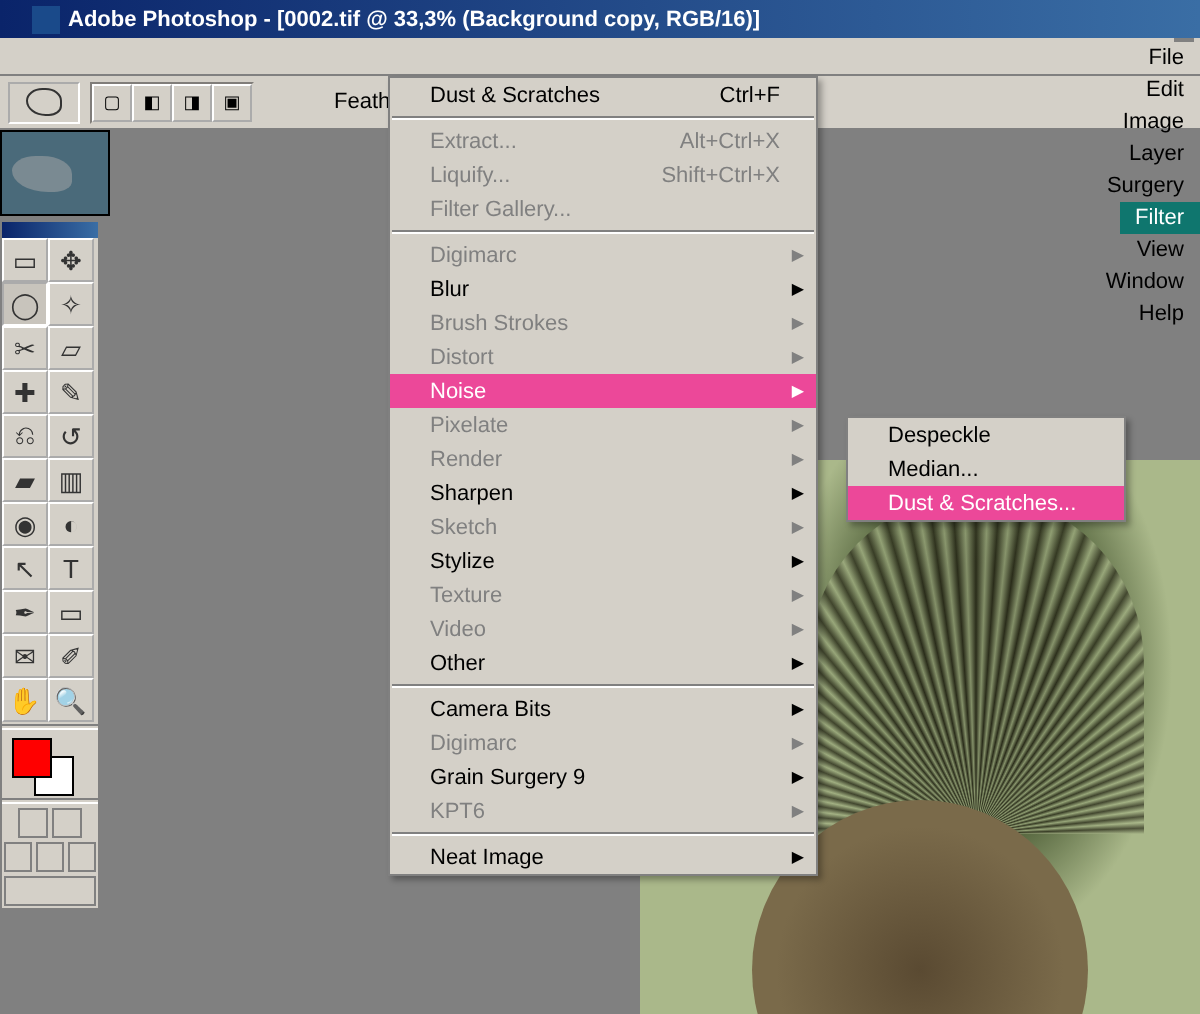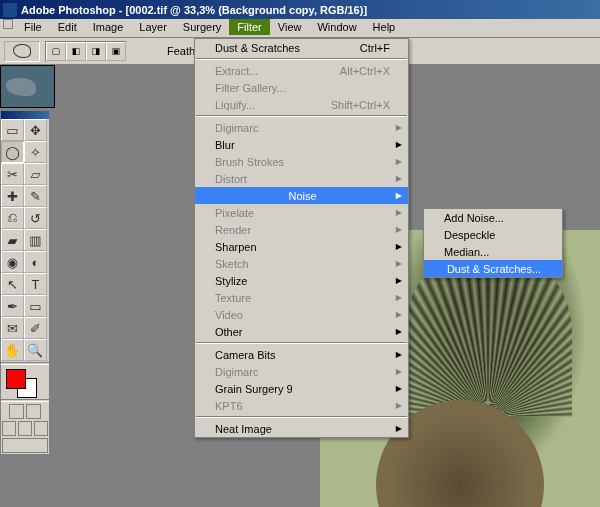--- a/index.html
+++ b/index.html
@@ -1,25 +1,25 @@
 <!DOCTYPE html>
 <html><head>
 <meta charset="utf-8">
 <style>
 * { margin: 0; padding: 0; box-sizing: border-box; font-family: Tahoma, sans-serif; font-size: 11px; }
 body { width: 600px; height: 507px; background: #808080; overflow: hidden; position: relative; }
 
-.titlebar { background: linear-gradient(to right, #0a246a, #3a6ea5); color: #fff; height: 19px; display: flex; align-items: center; padding-left: 3px; }
+.titlebar { background: linear-gradient(to right, #0a246a, #3a6ea5); color: #fff; height: 19px; display: flex; align-items: center; padding-left: 16px; }
 .titlebar .icon { width: 14px; height: 14px; margin-right: 4px; background: #1a4a8a; display: inline-block; }
 .titlebar .title { font-weight: bold; }
 
-.menubar { background: #d4d0c8; height: 19px; display: flex; align-items: flex-start; border-bottom: 1px solid #808080; }
+.menubar { background: #d4d0c8; height: 19px; display: flex; align-items: flex-end; border-bottom: 1px solid #808080; flex-direction: column; }
 .menubar .corner { width: 10px; height: 10px; margin: 0 3px; background: #d4d0c8; border: 1px solid #808080; }
 .menubar .menu { padding: 2px 8px; cursor: default; }
-.menubar .menu.active { background: #4d7c0f; color: #fff; }
+.menubar .menu.active { background: #0f766e; color: #fff; }
 
 .optionsbar { background: #d4d0c8; height: 27px; display: flex; align-items: center; border-bottom: 1px solid #808080; padding-left: 4px; }
 .optionsbar .current-tool { width: 36px; height: 21px; border: 1px inset #fff; display: flex; align-items: center; justify-content: center; margin-right: 5px; }
 .optionsbar .lasso-icon { width: 18px; height: 14px; border: 1.5px solid #333; border-radius: 50% 50% 40% 60%; }
 .optionsbar .mode-group { display: flex; margin-right: 10px; border: 1px inset #d4d0c8; }
 .optionsbar .mode { width: 20px; height: 19px; border: 1px outset #fff; display: flex; align-items: center; justify-content: center; font-size: 9px; }
 .optionsbar .label { margin-right: 3px; padding-left: 30px; }
 .optionsbar .input { width: 38px; height: 18px; border: 1px inset #fff; background: #fff; padding: 1px 3px; }
 
 .leftpanel { position: absolute; left: 0; top: 65px; width: 55px; }
@@ -39,21 +39,21 @@
 .bot { width: 15px; height: 15px; border: 1px solid #808080; margin: 1px; }
 
 .canvas { position: absolute; left: 60px; top: 220px; width: 540px; height: 290px; overflow: hidden; }
 .img { position: absolute; right: 0; bottom: -60px; width: 280px; height: 340px; background: radial-gradient(ellipse 50% 60% at 60% 30%, #2a321a 0%, #2a321a 25%, #5a6a42 45%, #aab88a 70%); }
 .img::before { content: ""; position: absolute; left: 30%; top: 5%; width: 60%; height: 50%; background: repeating-conic-gradient(from 180deg at 50% 100%, #2a2a1a 0deg, #aab88a 2deg, #2a2a1a 4deg); border-radius: 50% 50% 0 0; opacity: .7; }
 .img::after { content: ""; position: absolute; left: 20%; top: 50%; width: 60%; height: 50%; background: radial-gradient(circle, #5a4a32 0%, #7a6a4a 60%); border-radius: 50%; }
 
 .dropdown { position: absolute; left: 194px; top: 38px; width: 215px; background: #d4d0c8; border: 1px solid #808080; box-shadow: 2px 2px 3px rgba(0,0,0,.3); z-index: 10; }
 .dd-item { height: 17px; display: flex; align-items: center; padding: 0 18px 0 20px; cursor: default; position: relative; }
 .dd-item.disabled { color: #808080; }
-.dd-item.highlight { background: #3b82f6; color: #fff; justify-content: center; }
+.dd-item.highlight { background: #ec4899; color: #fff; }
 .dd-item .short { margin-left: auto; }
 .dd-item .arrow { position: absolute; right: 6px; font-size: 8px; }
 .dd-sep { height: 1px; border-top: 1px solid #808080; border-bottom: 1px solid #fff; margin: 2px 1px; }
 
 .submenu { position: absolute; left: 423px; top: 208px; width: 140px; background: #d4d0c8; border: 1px solid #808080; box-shadow: 2px 2px 3px rgba(0,0,0,.3); z-index: 11; }
 </style>
 </head>
 <body>
 
 <div class="titlebar">
@@ -165,26 +165,26 @@
     <div class="dd-item">
       <span>Dust &amp; Scratches</span>
       <span class="short">Ctrl+F</span>
     </div>
     <div class="dd-sep"></div>
     <div class="dd-item disabled">
       <span>Extract...</span>
       <span class="short">Alt+Ctrl+X</span>
     </div>
     <div class="dd-item disabled">
-      <span>Filter Gallery...</span>
-    </div>
-    <div class="dd-item disabled">
       <span>Liquify...</span>
       <span class="short">Shift+Ctrl+X</span>
     </div>
+    <div class="dd-item disabled">
+      <span>Filter Gallery...</span>
+    </div>
     <div class="dd-sep"></div>
     <div class="dd-item disabled">
       <span>Digimarc</span>
       <span class="arrow">▶</span>
     </div>
     <div class="dd-item">
       <span>Blur</span>
       <span class="arrow">▶</span>
     </div>
     <div class="dd-item disabled">
@@ -248,17 +248,16 @@
       <span>KPT6</span>
       <span class="arrow">▶</span>
     </div>
     <div class="dd-sep"></div>
     <div class="dd-item">
       <span>Neat Image</span>
       <span class="arrow">▶</span>
     </div>
   </div>
 <div class="submenu" id="noise-submenu">
-    <div class="dd-item">Add Noise...</div>
     <div class="dd-item">Despeckle</div>
     <div class="dd-item">Median...</div>
     <div class="dd-item highlight">Dust &amp; Scratches...</div>
   </div>
 
 </body></html>

